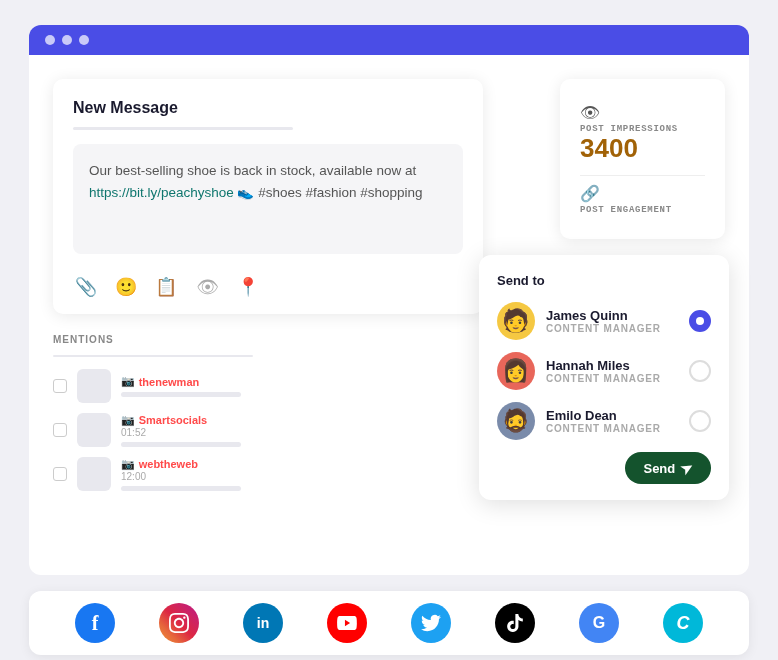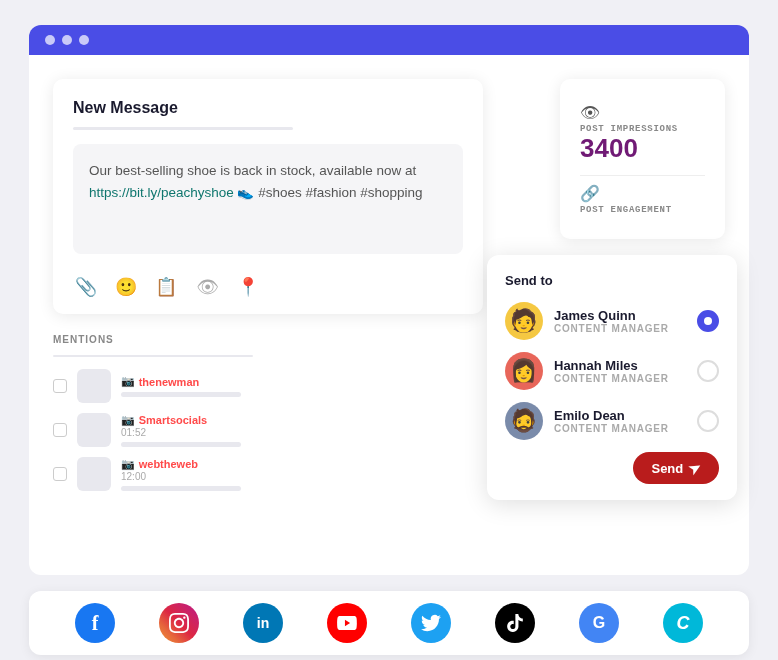--- a/index.html
+++ b/index.html
@@ -124,21 +124,21 @@
       font-size: 9px;
       font-weight: 700;
       letter-spacing: 0.08em;
       color: #888;
       text-transform: uppercase;
       font-family: Liberation Mono, monospace;
     }
     .stat-value {
       font-size: 26px;
       font-weight: 700;
-      color: #701a75;
+      color: #a16207;
       line-height: 1.1;
     }
 
     
     .mentions-section {
       margin-top: 20px;
     }
     .mentions-label {
       font-size: 10px;
       font-weight: 700;
@@ -199,21 +199,21 @@
       display: flex;
       align-items: center;
       gap: 12px;
       color: #bbb;
       font-size: 13px;
     }
 
     
     .send-to-panel {
       position: absolute;
-      right: 12px;
+      right: 20px;
       top: 200px;
       background: #fff;
       border-radius: 12px;
       box-shadow: 0 4px 24px rgba(0,0,0,0.13);
       padding: 18px 18px 16px 18px;
       width: 250px;
       z-index: 10;
     }
     .send-to-title {
       font-size: 13px;
@@ -277,21 +277,21 @@
       border-radius: 50%;
       background: #fff;
     }
 
     .send-button-row {
       display: flex;
       justify-content: flex-end;
       margin-top: 6px;
     }
     .send-button {
-      background: #b91c1c;
+      background: #14532d;
       color: #fff;
       border: none;
       border-radius: 20px;
       padding: 8px 18px;
       font-size: 13px;
       font-weight: 600;
       cursor: pointer;
       display: flex;
       align-items: center;
       gap: 6px;

